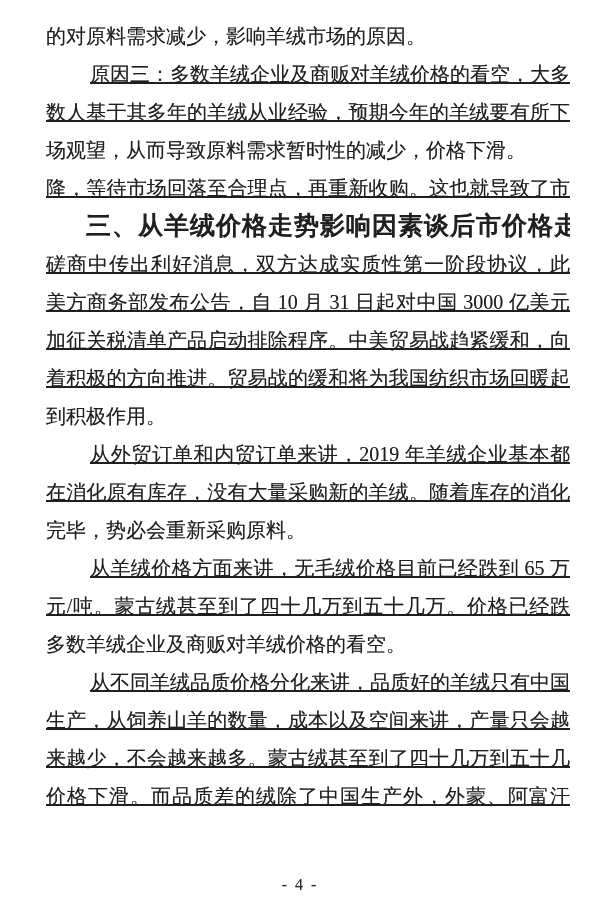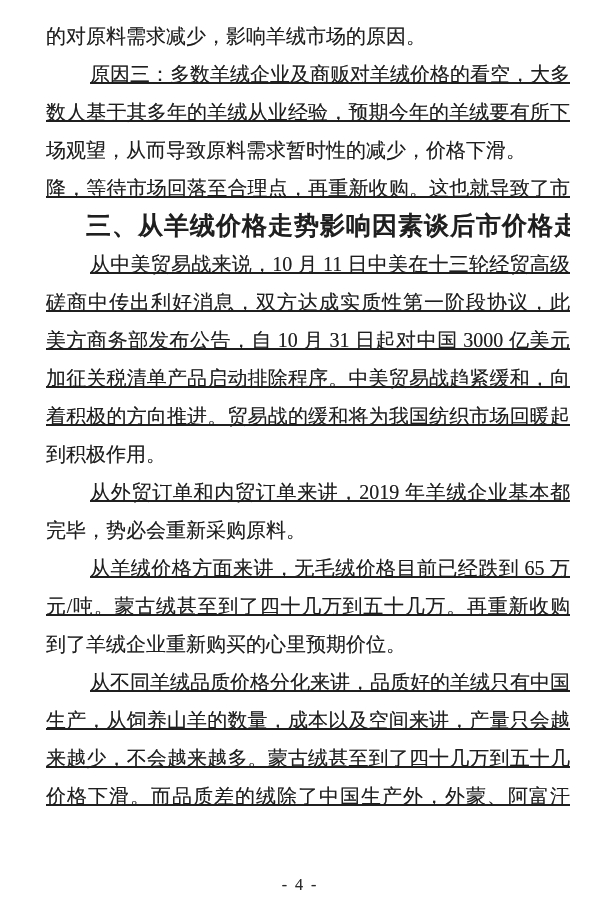--- a/index.html
+++ b/index.html
@@ -58,30 +58,30 @@
 </head>
 <body>
 
 <div class="page">
   <div class="line">的对原料需求减少，影响羊绒市场的原因。</div>
   <div class="line just indent">原因三：多数羊绒企业及商贩对羊绒价格的看空，大多</div>
   <div class="line just">数人基于其多年的羊绒从业经验，预期今年的羊绒要有所下</div>
   <div class="line">场观望，从而导致原料需求暂时性的减少，价格下滑。</div>
   <div class="line just">降，等待市场回落至合理点，再重新收购。这也就导致了市</div>
   <div class="line heading">三、从羊绒价格走势影响因素谈后市价格走势</div>
-  <div class="line just indent">从中美贸易战来说，10 月 11 日中美在十三轮经贸高级</div>
   <div class="line just">磋商中传出利好消息，双方达成实质性第一阶段协议，此后，</div>
   <div class="line just">美方商务部发布公告，自 10 月 31 日起对中国 3000 亿美元</div>
   <div class="line just">加征关税清单产品启动排除程序。中美贸易战趋紧缓和，向</div>
   <div class="line just">着积极的方向推进。贸易战的缓和将为我国纺织市场回暖起</div>
   <div class="line">到积极作用。</div>
   <div class="line just indent">从外贸订单和内贸订单来讲，2019 年羊绒企业基本都是</div>
+  <div class="line just">在消化原有库存，没有大量采购新的羊绒。随着库存的消化</div>
   <div class="line">完毕，势必会重新采购原料。</div>
   <div class="line just indent">从羊绒价格方面来讲，无毛绒价格目前已经跌到 65 万</div>
-  <div class="line just">元/吨。蒙古绒甚至到了四十几万到五十几万。再重新收购</div>
-  <div class="line">到了羊绒企业重新购买的心里预期价位。</div>
+  <div class="line just">元/吨。蒙古绒甚至到了四十几万到五十几万。价格已经跌</div>
+  <div class="line">多数羊绒企业及商贩对羊绒价格的看空。</div>
   <div class="line just indent">从不同羊绒品质价格分化来讲，品质好的羊绒只有中国</div>
   <div class="line just">生产，从饲养山羊的数量，成本以及空间来讲，产量只会越</div>
   <div class="line just">来越少，不会越来越多。蒙古绒甚至到了四十几万到五十几万</div>
   <div class="line just">价格下滑。而品质差的绒除了中国生产外，外蒙、阿富汗</div>
 
   <div class="footer">- 4 -</div>
 </div>
 
 </body></html>

